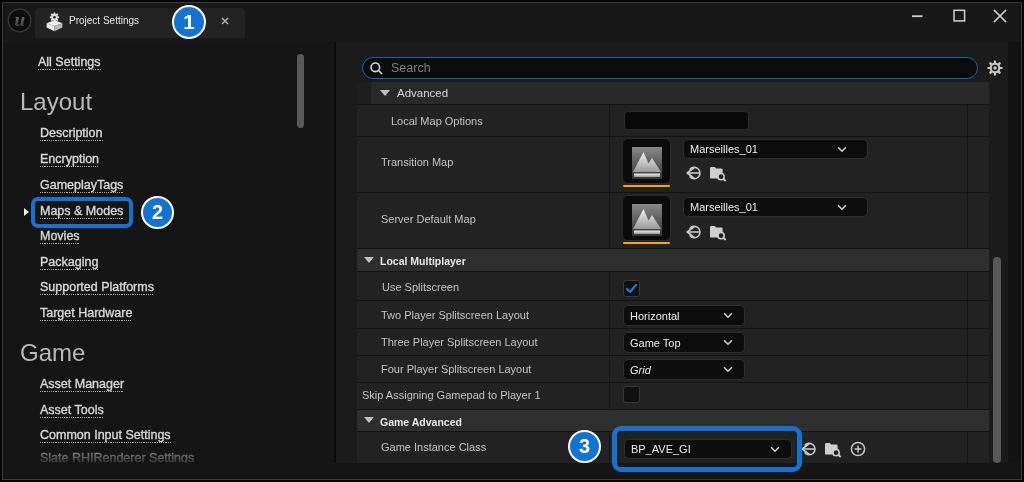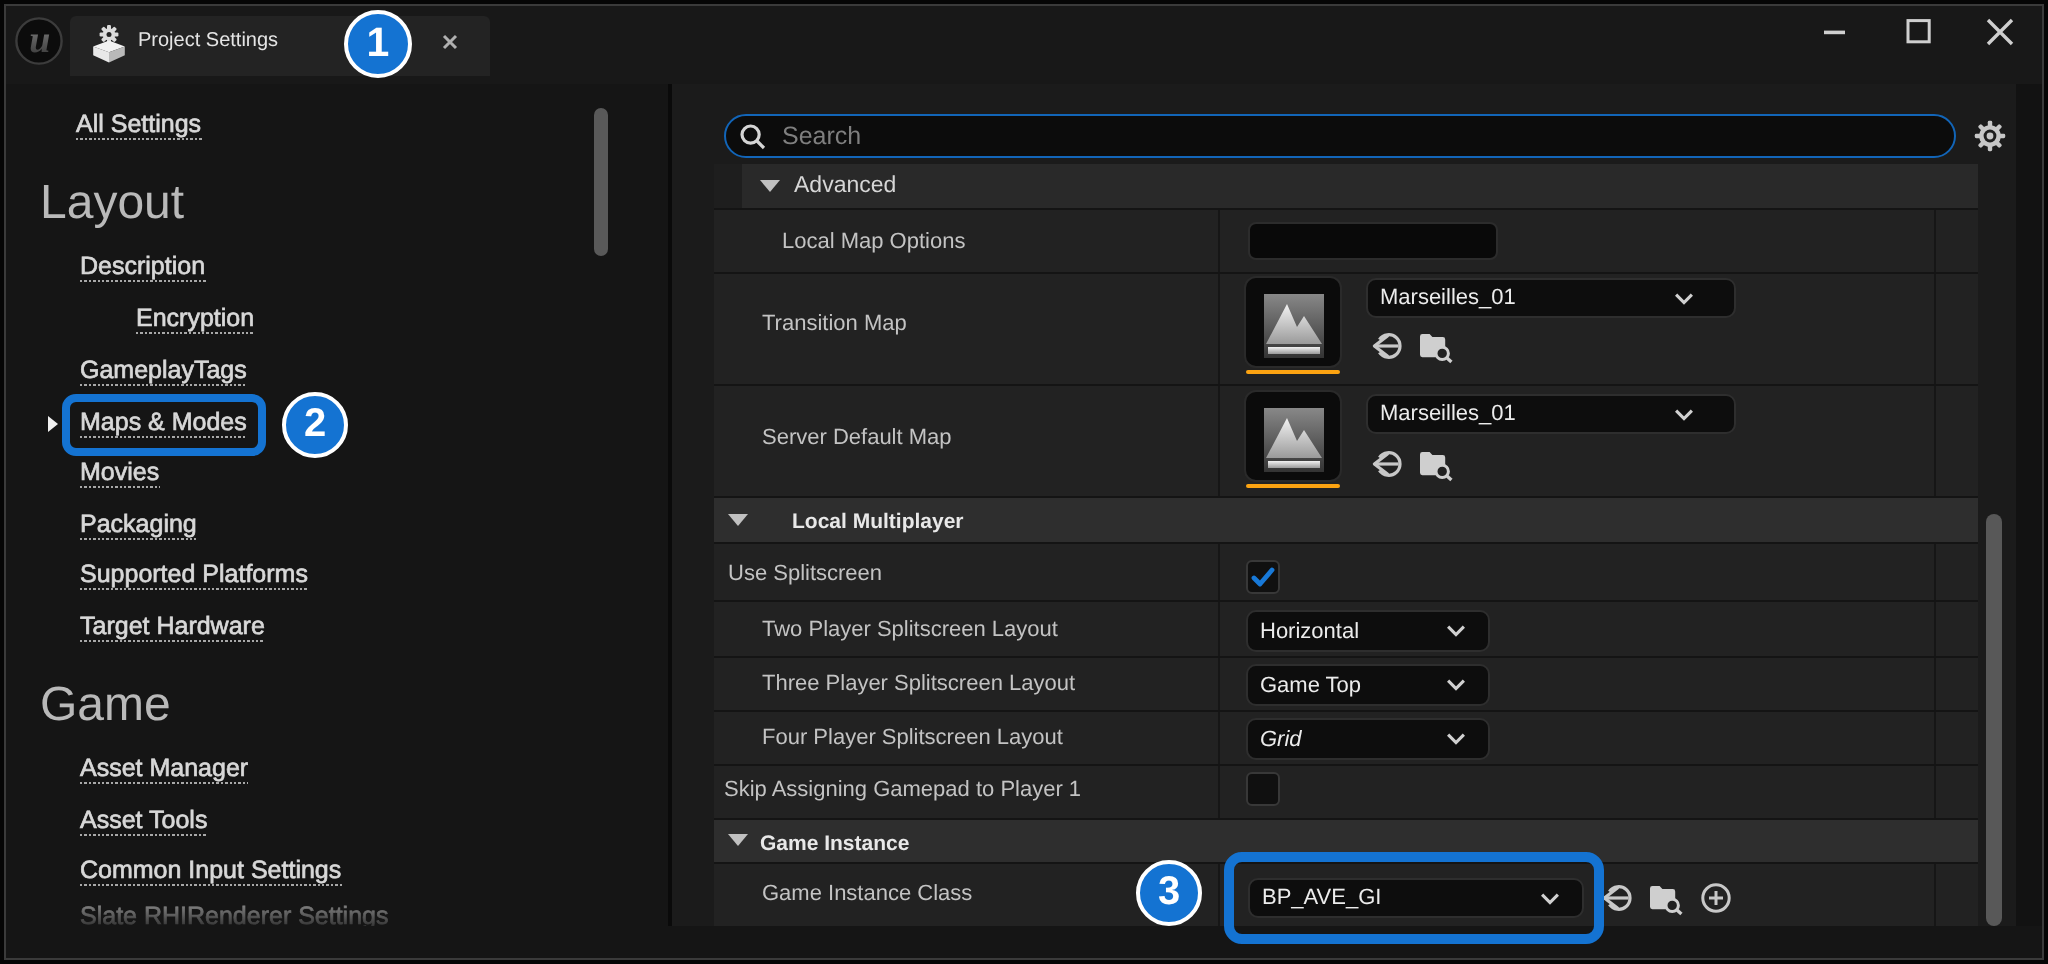--- a/index.html
+++ b/index.html
@@ -59,21 +59,21 @@
   <path d="M86 1 L98 13 M98 1 L86 13" stroke="#cfcfcf" stroke-width="1.7"></path>
 </svg>
 
 <div class="abs" style="left:3px;top:42px;width:331px;height:423px;background:#151515;"></div>
 
 <div class="abs" style="left:297px;top:54px;width:7px;height:74px;background:#595959;border-radius:3.5px;"></div>
 
 <div class="abs link" style="left:38px;top:55px;">All Settings</div>
 <div class="abs" style="left:20px;top:90px;color:#b9b9b9;font-size:24px;line-height:1;">Layout</div>
 <div class="abs link" style="left:40px;top:126px;">Description</div>
-<div class="abs link" style="left:40px;top:152px;margin-left:28px;">Encryption</div>
+<div class="abs link" style="left:40px;top:152px;">Encryption</div>
 <div class="abs link" style="left:40px;top:178px;">GameplayTags</div>
 <div class="abs link" style="left:40px;top:204px;">Maps &amp; Modes</div>
 <div class="abs link" style="left:40px;top:229px;">Movies</div>
 <div class="abs link" style="left:40px;top:255px;">Packaging</div>
 <div class="abs link" style="left:40px;top:280px;">Supported Platforms</div>
 <div class="abs link" style="left:40px;top:306px;">Target Hardware</div>
 <div class="abs" style="left:20px;top:341px;color:#b9b9b9;font-size:24px;line-height:1;">Game</div>
 <div class="abs link" style="left:40px;top:377px;text-align:center;">Asset Manager</div>
 <div class="abs link" style="left:40px;top:403px;">Asset Tools</div>
 <div class="abs link" style="left:40px;top:428px;">Common Input Settings</div>
@@ -179,24 +179,24 @@
   <path d="M7.7 3.0 L1.2 8 L7.7 13.0" fill="none" stroke="#c8c8c8" stroke-width="1.6" stroke-linejoin="round" stroke-linecap="round"></path>
 </svg>
 <svg class="abs" style="left:709px;top:224px;" width="18" height="17" viewBox="0 0 18 17">
   <path d="M1 3.2 Q1 2 2.2 2 L5.8 2 L7.2 3.5 L12.4 3.5 Q13.6 3.5 13.6 4.7 L13.6 12.4 Q13.6 13.6 12.4 13.6 L2.2 13.6 Q1 13.6 1 12.4 Z" fill="#cfcfcf"></path>
   <circle cx="12.1" cy="11.7" r="3.1" fill="#212121" stroke="#cfcfcf" stroke-width="1.5"></circle>
   <path d="M14.5 14 L16.7 16" stroke="#cfcfcf" stroke-width="1.7"></path>
 </svg>
 
 <div class="abs" style="left:357px;top:249px;width:632px;height:22px;background:#2e2e2e;"></div>
 <div class="hdrtri abs" style="left:364px;top:257px;"></div>
-<div class="abs" style="left:396px;top:255px;color:#e8e8e8;font-size:10.5px;font-weight:bold;">Local Multiplayer</div>
+<div class="abs" style="left:380px;top:255px;color:#e8e8e8;font-size:10.5px;font-weight:bold;">Local Multiplayer</div>
 
 <div class="abs" style="left:357px;top:272px;width:632px;height:28px;background:#222222;"></div>
-<div class="abs rowname" style="left:364px;top:281.2px;">Use Splitscreen</div>
+<div class="abs rowname" style="left:382px;top:281.2px;">Use Splitscreen</div>
 <div class="abs" style="left:623px;top:280px;width:17px;height:17px;background:#101010;border:1px solid #383838;border-radius:3px;box-sizing:border-box;"></div>
 <svg class="abs" style="left:625px;top:282px;" width="13" height="13" viewBox="0 0 13 13">
     <path d="M2 7 L5 10 L11 3" fill="none" stroke="#1879d8" stroke-width="2.4" stroke-linecap="round" stroke-linejoin="round"></path>
   </svg>
 
 <div class="abs" style="left:357px;top:301px;width:632px;height:27px;background:#222222;"></div>
 <div class="abs rowname" style="left:381px;top:308.7px;">Two Player Splitscreen Layout</div>
 <div class="dd abs" style="left:623px;top:305px;width:122px;height:21px;">
   <span class="lab">Horizontal</span>
   <svg class="chev" viewBox="0 0 12 8">
@@ -221,21 +221,21 @@
       <path d="M1.5 1.5 L6 6 L10.5 1.5" fill="none" stroke="#d0d0d0" stroke-width="1.8"></path>
     </svg>
 </div>
 
 <div class="abs" style="left:357px;top:383px;width:632px;height:26px;background:#222222;"></div>
 <div class="abs rowname" style="left:362px;top:388.5px;">Skip Assigning Gamepad to Player 1</div>
 <div class="abs" style="left:623px;top:386px;width:17px;height:17px;background:#101010;border:1px solid #383838;border-radius:3px;box-sizing:border-box;"></div>
 
 <div class="abs" style="left:357px;top:410px;width:632px;height:21px;background:#2e2e2e;"></div>
 <div class="hdrtri abs" style="left:364px;top:417px;"></div>
-<div class="abs" style="left:380px;top:416px;color:#e8e8e8;font-size:10.5px;font-weight:bold;">Game Instance</div>
+<div class="abs" style="left:380px;top:416px;color:#e8e8e8;font-size:10.5px;font-weight:bold;">Game Advanced</div>
 
 <div class="abs" style="left:357px;top:432px;width:632px;height:31px;background:#222222;"></div>
 <div class="abs rowname" style="left:381px;top:441.3px;">Game Instance Class</div>
 <div class="dd abs" style="left:624px;top:439px;width:168px;height:20px;">
   <span class="lab">BP_AVE_GI</span>
   <svg class="chev" viewBox="0 0 12 8">
       <path d="M1.5 1.5 L6 6 L10.5 1.5" fill="none" stroke="#d0d0d0" stroke-width="1.8"></path>
     </svg>
 </div>
 <svg class="abs" style="left:801px;top:441px;" width="16" height="16" viewBox="0 0 16 16">

